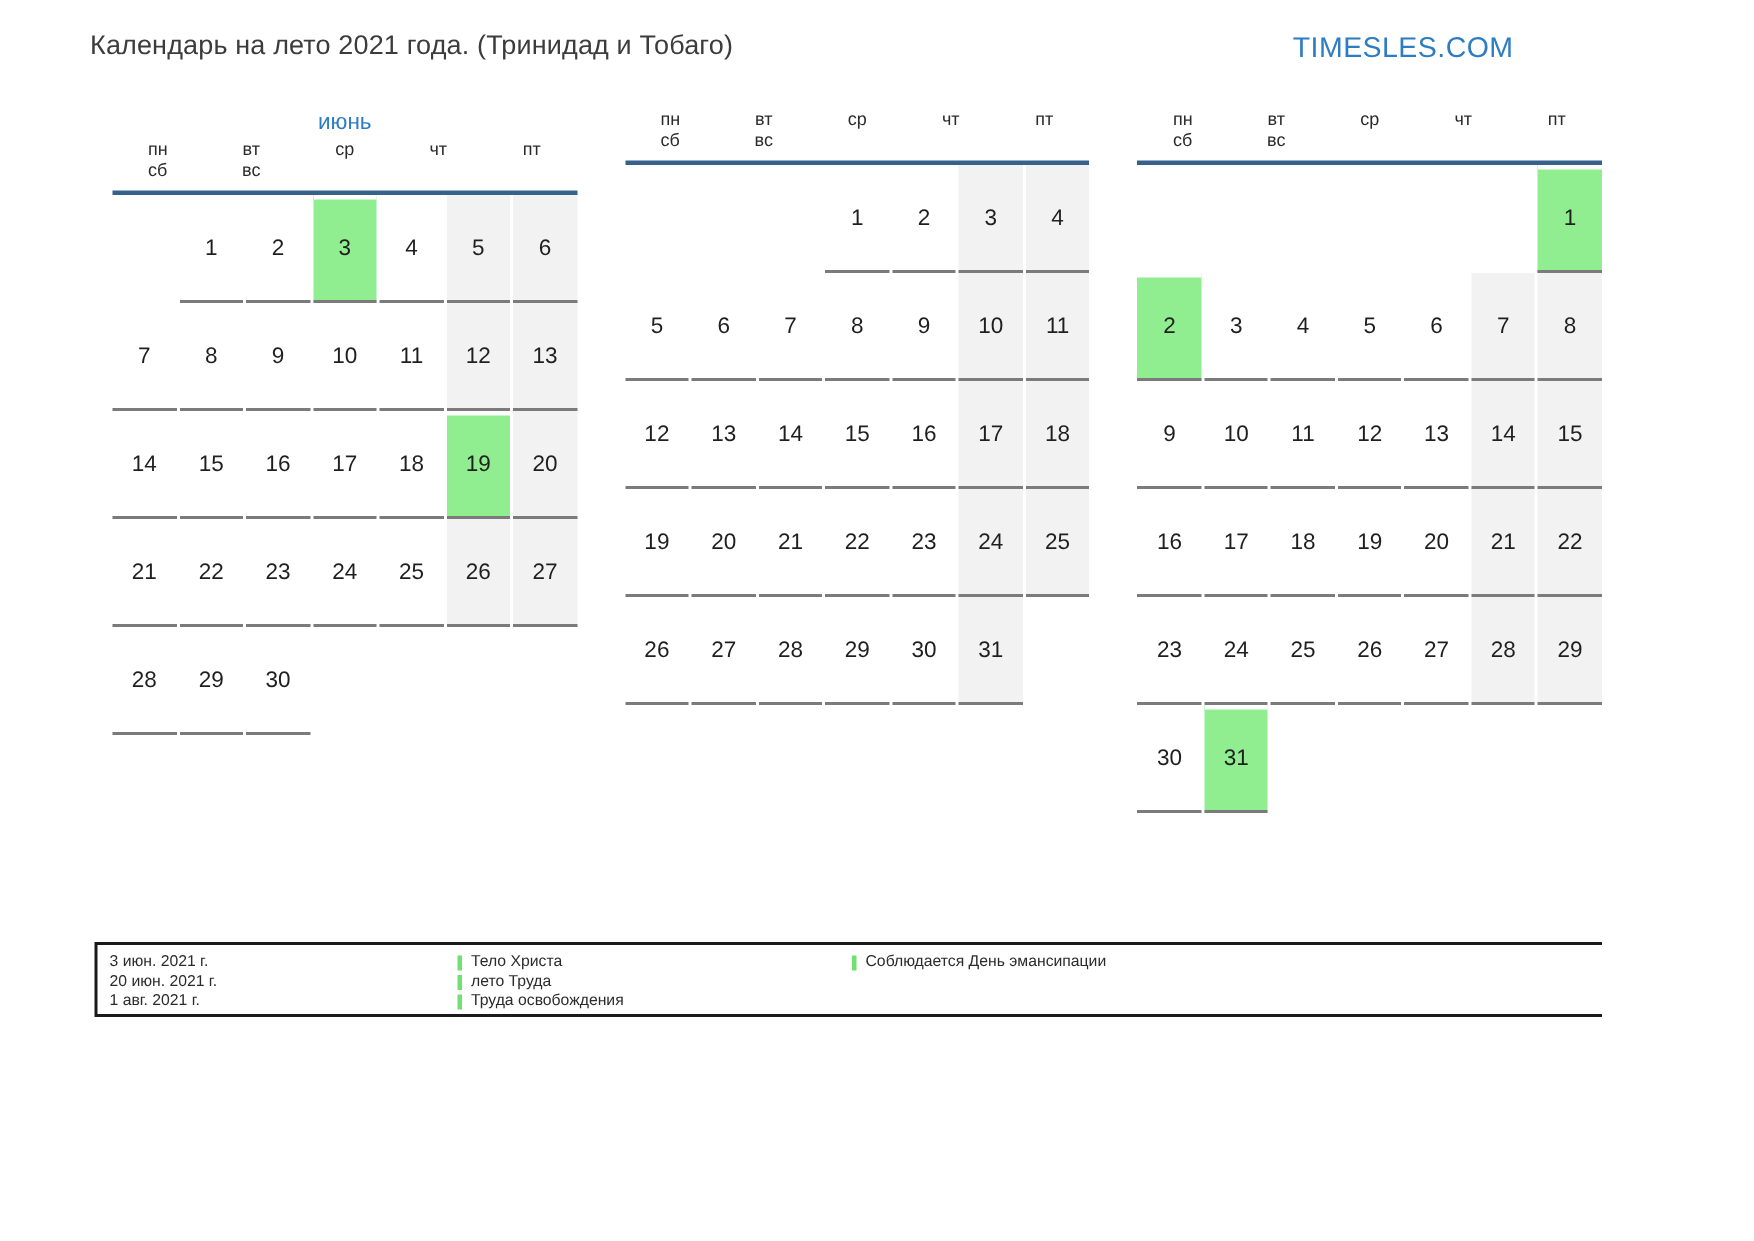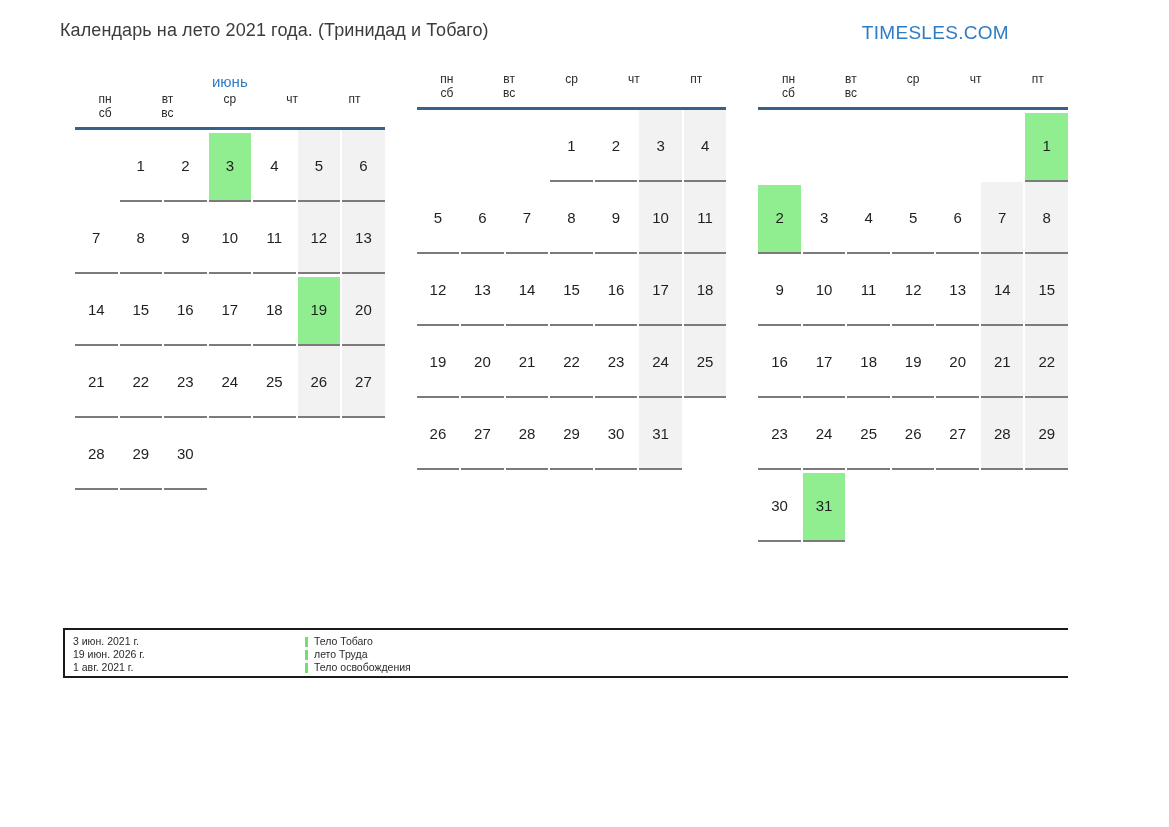--- a/index.html
+++ b/index.html
@@ -206,33 +206,37 @@
           <div class="cell"></div>
           <div class="cell"></div>
           <div class="cell"></div>
         </div>
       </div>
     </div>
 
   <div class="legend" id="legend">
       <div class="legend-col">
         <div class="legend-row">3 июн. 2021 г.</div>
-        <div class="legend-row">19 июн. 2026 г.</div>
+        <div class="legend-row">20 июн. 2021 г.</div>
         <div class="legend-row">1 авг. 2021 г.</div>
       </div>
       <div class="legend-col">
         <div class="legend-row">
           <span class="legend-bar"></span>
-          <span>Тело Тобаго</span>
+          <span>Тело Христа</span>
         </div>
         <div class="legend-row">
           <span class="legend-bar"></span>
           <span>лето Труда</span>
         </div>
         <div class="legend-row">
           <span class="legend-bar"></span>
-          <span>Тело освобождения</span>
+          <span>Труда освобождения</span>
         </div>
       </div>
       <div class="legend-col">
+        <div class="legend-row">
+          <span class="legend-bar"></span>
+          <span>Соблюдается День эмансипации</span>
+        </div>
       </div>
     </div>
 </div>
 
 </body></html>

